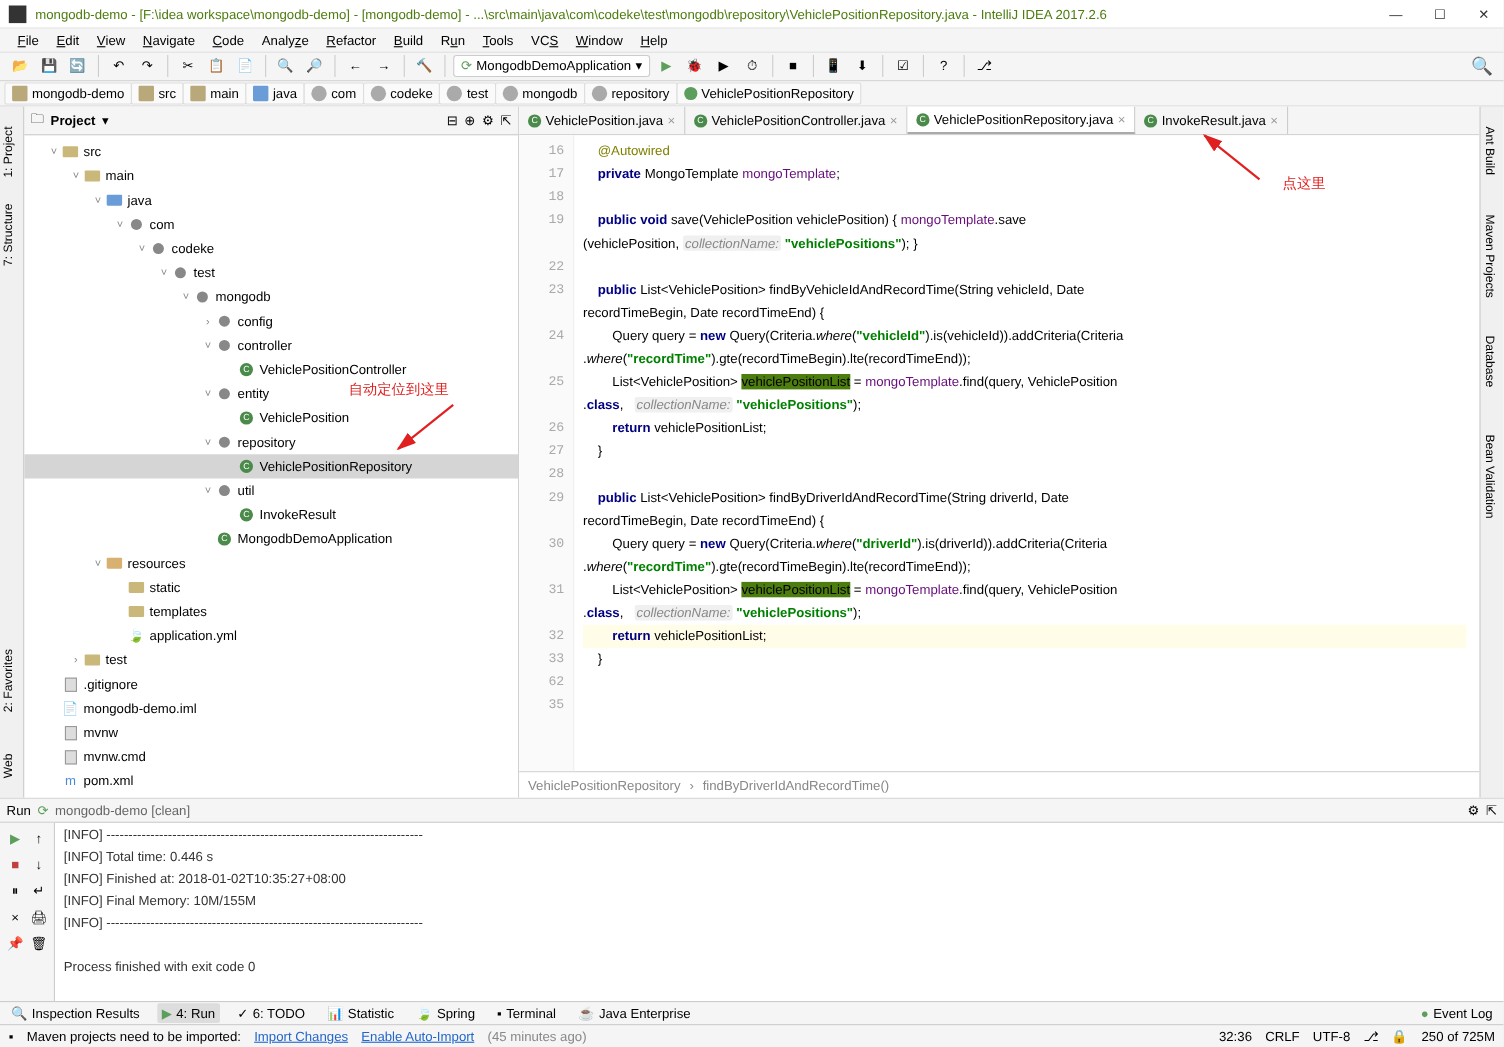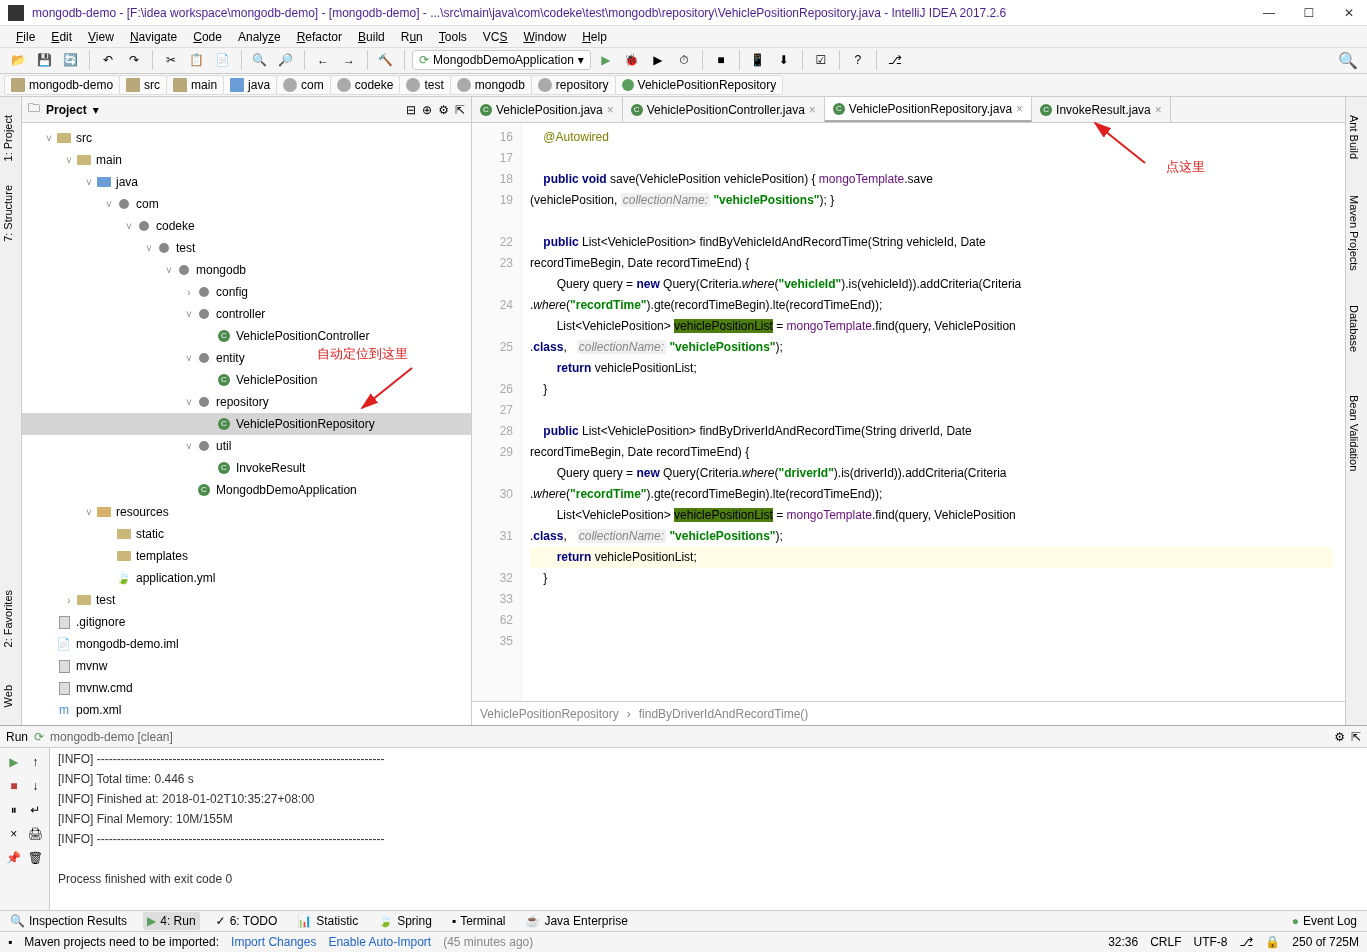--- a/index.html
+++ b/index.html
@@ -1,21 +1,21 @@
 <!DOCTYPE html>
 <html><head>
   <meta charset="utf-8">
   <style>
     * { margin: 0; padding: 0; box-sizing: border-box; font-family: "Segoe UI", Arial, sans-serif; font-size: 12px; }
     body { background: #f0f0f0; width: 1367px; height: 952px; overflow: hidden; display: flex; flex-direction: column; }
     
     
     .titlebar { height: 30px; background: #fff; border-bottom: 1px solid #ddd; display: flex; align-items: center; padding: 0 8px; }
     .titlebar-icon { width: 16px; height: 16px; background: #333; margin-right: 8px; }
-    .titlebar-text { flex: 1; color: #4c1d95; }
+    .titlebar-text { flex: 1; color: #4d7c0f; }
     .titlebar-controls { display: flex; gap: 20px; color: #333; font-size: 14px; }
     .titlebar-btn { cursor: pointer; width: 20px; text-align: center; }
     
     
     .menubar { height: 24px; background: #f5f5f5; display: flex; align-items: center; padding: 0 8px; border-bottom: 1px solid #ddd; }
     .menu-item { padding: 2px 8px; cursor: pointer; }
     .menu-item u { text-decoration: underline; }
     
     
     .toolbar { height: 30px; background: #f5f5f5; display: flex; align-items: center; padding: 0 8px; gap: 4px; border-bottom: 1px solid #ccc; }
@@ -64,21 +64,21 @@
     .arrow-svg { position: absolute; z-index: 99; }
     
     
     .editor-area { flex: 1; display: flex; flex-direction: column; background: #fff; }
     .editor-tabs { height: 26px; background: #f5f5f5; display: flex; border-bottom: 1px solid #ccc; }
     .editor-tab { display: flex; align-items: center; padding: 0 8px; gap: 4px; border-right: 1px solid #ccc; cursor: pointer; }
     .editor-tab.active { background: #fff; border-bottom: 2px solid #aaa; }
     .tab-close { color: #999; cursor: pointer; }
     .editor-body { flex: 1; display: flex; background: #fff; position: relative; }
     .gutter { width: 50px; background: #fafafa; border-right: 1px solid #eee; text-align: right; color: #aaa; font-family: Consolas, monospace; font-size: 13px; padding: 4px 8px 4px 0; }
-    .gutter-line { height: 21px; line-height: 21px; }
+    .gutter-line { height: 21px; line-height: 21px; font-family: Liberation Mono, monospace; }
     .code-area { flex: 1; font-family: Consolas, monospace; font-size: 13px; padding: 4px 12px 4px 8px; position: relative; }
     .code-line { height: 21px; line-height: 21px; white-space: pre; }
     .code-line.highlight { background: #fffde7; }
     .kw { color: #000080; font-weight: bold; }
     .ann { color: #808000; }
     .str { color: #008000; font-weight: bold; }
     .field { color: #660e7a; }
     .param-hint { color: #888; background: #f0f0f0; padding: 0 2px; border-radius: 2px; font-style: italic; }
     .hl-usage { background: #4d7c0f; }
     .editor-crumb { height: 24px; border-top: 1px solid #ccc; display: flex; align-items: center; padding: 0 8px; gap: 8px; color: #888; }
@@ -92,21 +92,21 @@
     .run-output { flex: 1; font-family: Consolas, monospace; font-size: 13px; padding: 4px 8px; color: #333; }
     .run-output-line { height: 20px; }
     
     
     .bottom-tabs { height: 24px; background: #f5f5f5; border-top: 1px solid #ccc; display: flex; align-items: center; padding: 0 6px; gap: 12px; }
     .bottom-tab { display: flex; align-items: center; gap: 4px; cursor: pointer; padding: 2px 4px; }
     .bottom-tab.active { background: #ddd; border-radius: 2px; }
     
     .status-bar { height: 24px; background: #f5f5f5; border-top: 1px solid #ccc; display: flex; align-items: center; padding: 0 8px; gap: 12px; font-size: 11px; }
     .status-right { margin-left: auto; display: flex; gap: 12px; align-items: center; }
-    .status-link { color: #2266cc; cursor: pointer; }
+    .status-link { color: #2266cc; cursor: pointer; text-decoration: underline; }
   </style>
 </head>
 <body>
 
 <div class="titlebar">
   <div class="titlebar-icon"></div>
   <div class="titlebar-text">mongodb-demo - [F:\idea workspace\mongodb-demo] - [mongodb-demo] - ...\src\main\java\com\codeke\test\mongodb\repository\VehiclePositionRepository.java - IntelliJ IDEA 2017.2.6</div>
   <div class="titlebar-controls">
     <div class="titlebar-btn">—</div>
     <div class="titlebar-btn">☐</div>
@@ -466,20 +466,21 @@
         <div class="gutter-line"></div>
         <div class="gutter-line">31</div>
         <div class="gutter-line"></div>
         <div class="gutter-line">32</div>
         <div class="gutter-line">33</div>
         <div class="gutter-line">62</div>
         <div class="gutter-line">35</div>
       </div>
       <div class="code-area">
         <div class="code-line">    <span class="ann">@Autowired</span></div>
+        <div class="code-line">    <span class="kw">private</span><span> MongoTemplate </span><span class="field">mongoTemplate</span><span>;</span></div>
         <div class="code-line"></div>
         <div class="code-line">    <span class="kw">public void</span><span> save(VehiclePosition vehiclePosition) { </span><span class="field">mongoTemplate</span><span>.save</span></div>
         <div class="code-line"><span>(vehiclePosition, </span><span class="param-hint">collectionName:</span><span class="str"> "vehiclePositions"</span><span>); }</span></div>
         <div class="code-line"></div>
         <div class="code-line">    <span class="kw">public</span><span> List&lt;VehiclePosition&gt; findByVehicleIdAndRecordTime(String vehicleId, Date</span></div>
         <div class="code-line"><span>recordTimeBegin, Date recordTimeEnd) {</span></div>
         <div class="code-line">        <span>Query query = </span><span class="kw">new</span><span> Query(Criteria.</span><span style="font-style:italic">where</span><span>(</span><span class="str">"vehicleId"</span><span>).is(vehicleId)).addCriteria(Criteria</span></div>
         <div class="code-line"><span>.</span><span style="font-style:italic">where</span><span>(</span><span class="str">"recordTime"</span><span>).gte(recordTimeBegin).lte(recordTimeEnd));</span></div>
         <div class="code-line">        <span>List&lt;VehiclePosition&gt; </span><span class="hl-usage">vehiclePositionList</span><span> = </span><span class="field">mongoTemplate</span><span>.find(query, VehiclePosition</span></div>
         <div class="code-line"><span>.</span><span class="kw">class</span><span>,   </span><span class="param-hint">collectionName:</span><span class="str"> "vehiclePositions"</span><span>);</span></div>

